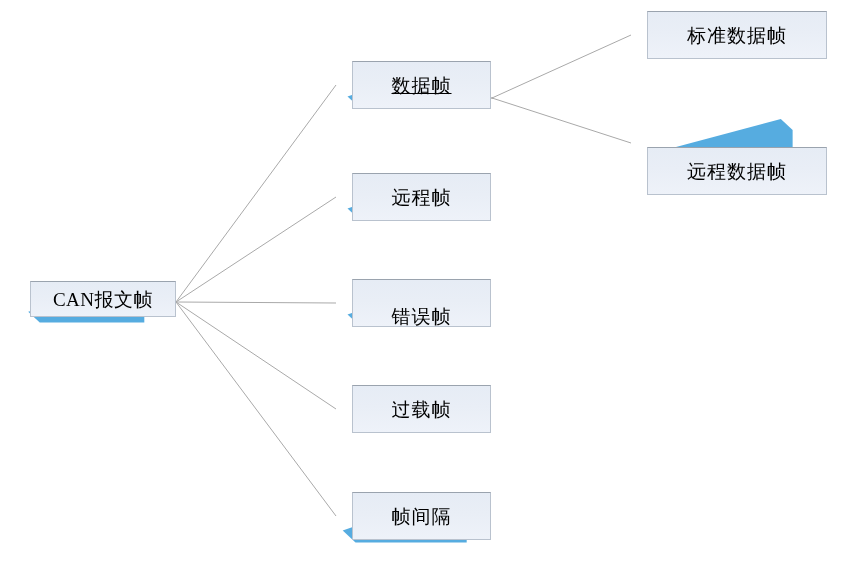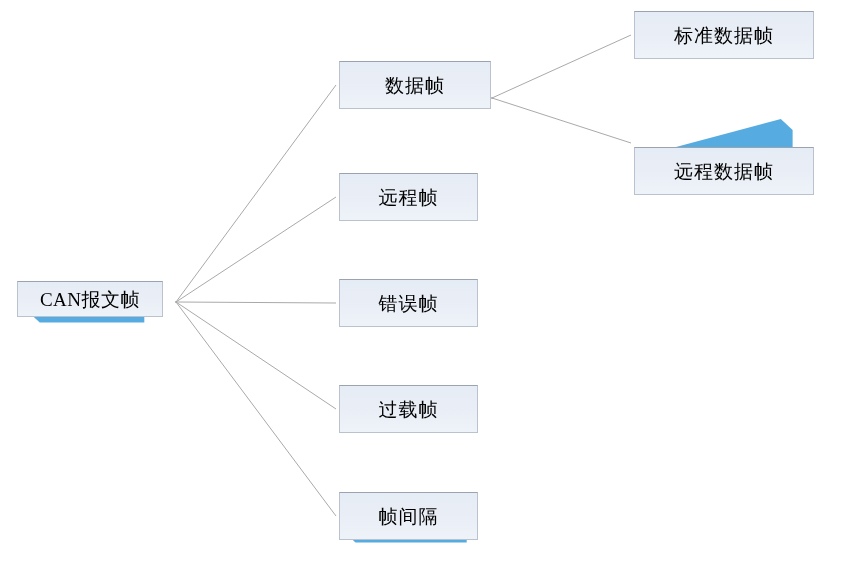--- a/index.html
+++ b/index.html
@@ -31,21 +31,21 @@
   .node-shadow {
     position: absolute;
     left: 0;
     top: 0;
     width: 100%;
     height: 100%;
     overflow: visible;
   }
   .node-box {
     position: absolute;
-    left: 3px;
+    left: 16px;
     top: 0;
     box-sizing: border-box;
     background: linear-gradient(to bottom, #e6ecf5 0%, #e9eef6 45%, #eef2f9 100%);
     border: 1px solid #b9c2ce;
     border-top-color: #9aa3ae;
     display: flex;
     align-items: center;
     justify-content: center;
   }
   .node-label {
@@ -83,37 +83,37 @@
           <polygon points="146,0 162,15 162,58 16,58 0,43" fill="#56ace0"></polygon>
         </svg>
         <div class="node-box" style="width: 146px; height: 36px;">
           <span class="node-label latin-mix">CAN报文帧</span>
         </div>
       </div>
       <div class="node" style="left: 336px; top: 61px; width: 139px; height: 48px;">
         <svg class="node-shadow" width="157" height="65" viewBox="0 0 157 65">
           <polygon points="139,0 155,15 155,63 16,63 0,48" fill="#56ace0"></polygon>
         </svg>
-        <div class="node-box" style="width: 152px; height: 48px;">
+        <div class="node-box" style="width: 139px; height: 48px; text-decoration: underline;">
           <span class="node-label">数据帧</span>
         </div>
       </div>
       <div class="node" style="left: 336px; top: 173px; width: 139px; height: 48px;">
         <svg class="node-shadow" width="157" height="65" viewBox="0 0 157 65">
           <polygon points="139,0 155,15 155,63 16,63 0,48" fill="#56ace0"></polygon>
         </svg>
         <div class="node-box" style="width: 139px; height: 48px;">
           <span class="node-label">远程帧</span>
         </div>
       </div>
       <div class="node" style="left: 336px; top: 279px; width: 139px; height: 48px;">
         <svg class="node-shadow" width="157" height="65" viewBox="0 0 157 65">
           <polygon points="139,0 155,15 155,63 16,63 0,48" fill="#56ace0"></polygon>
         </svg>
-        <div class="node-box" style="width: 139px; height: 48px;">
+        <div class="node-box" style="width: 139px; height: 48px; align-items: flex-end;">
           <span class="node-label">错误帧</span>
         </div>
       </div>
       <div class="node" style="left: 336px; top: 385px; width: 160px; height: 48px;">
         <svg class="node-shadow" width="157" height="65" viewBox="0 0 157 65">
           <polygon points="139,0 155,15 155,63 16,63 0,48" fill="#56ace0"></polygon>
         </svg>
         <div class="node-box" style="width: 139px; height: 48px;">
           <span class="node-label">过载帧</span>
         </div>

